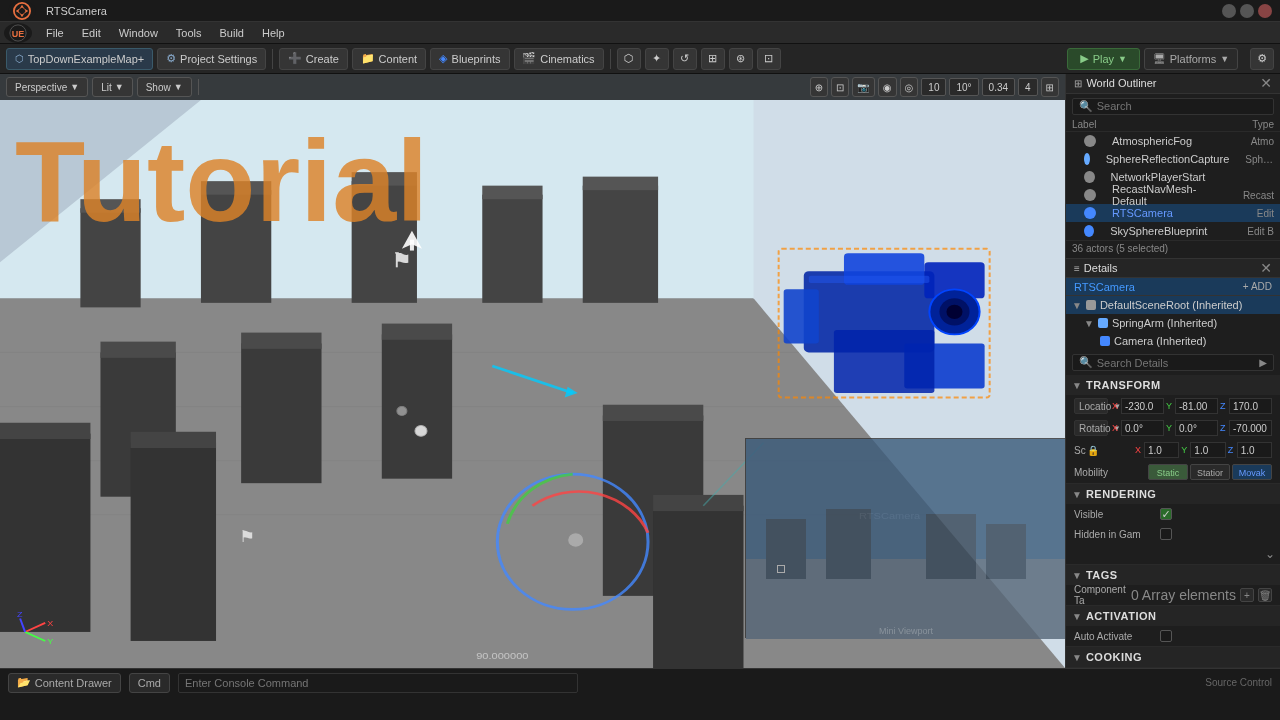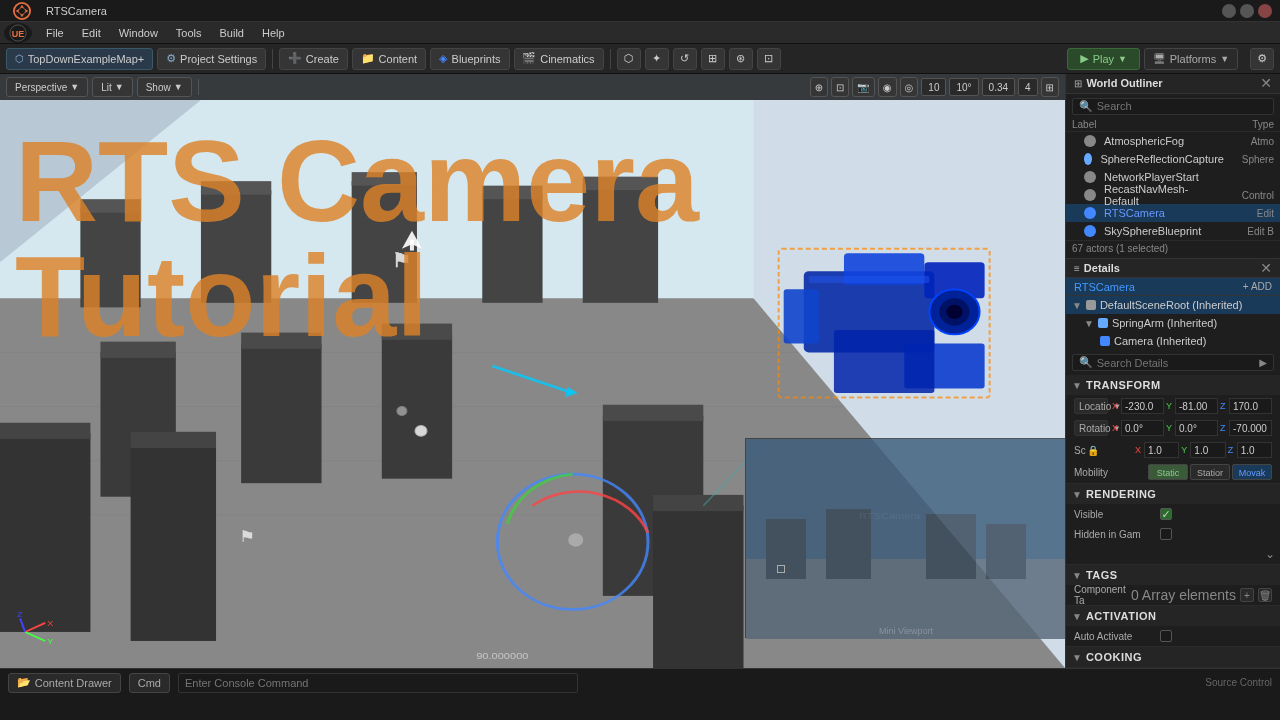--- a/index.html
+++ b/index.html
@@ -37,29 +37,29 @@
     .vp-num-btn { height: 18px; padding: 0 6px; background: #2a2a2a; border: 1px solid #555; border-radius: 2px; color: #ccc; font-size: 10px; display: flex; align-items: center; }
 
     
     .overlay-text { position: absolute; left: 0; bottom: 0; padding: 10px 20px; z-index: 5; pointer-events: none; }
 
     
     #rightpanel { width: 215px; background: #1e1e1e; border-left: 1px solid #333; display: flex; flex-direction: column; overflow: hidden; }
     
     
     .panel-header { height: 26px; background: #252525; display: flex; align-items: center; padding: 0 8px; gap: 4px; border-bottom: 1px solid #333; }
-    .panel-title { color: #ddd; font-size: 11px; font-weight: bold; flex: 1; }
+    .panel-title { color: #ddd; font-size: 11px; font-weight: normal; flex: 1; }
     .panel-close { color: #888; cursor: pointer; font-size: 14px; }
     .panel-search { height: 22px; background: #1a1a1a; border: 1px solid #333; margin: 4px 6px; border-radius: 2px; display: flex; align-items: center; padding: 0 6px; gap: 4px; }
     .panel-search input { background: transparent; border: none; outline: none; color: #aaa; font-size: 11px; flex: 1; }
     .outliner-columns { display: flex; padding: 0 6px; height: 18px; align-items: center; border-bottom: 1px solid #2a2a2a; }
     .col-label { font-size: 10px; color: #888; flex: 1; }
     .col-type { font-size: 10px; color: #888; width: 60px; text-align: right; }
     
-    .outliner-item { height: 18px; display: flex; align-items: center; padding: 0 6px; gap: 8px; cursor: pointer; font-size: 11px; }
+    .outliner-item { height: 18px; display: flex; align-items: center; padding: 0 6px; gap: 16px; cursor: pointer; font-size: 11px; }
     .outliner-item.selected { background: #1a3a5a; }
     .outliner-item.indent1 { padding-left: 18px; }
     .item-icon { width: 12px; height: 12px; border-radius: 50%; display: inline-block; }
     .item-name { flex: 1; color: #ccc; }
     .item-name.edit { color: #6699ff; }
     .item-type { color: #888; font-size: 10px; width: 60px; text-align: right; overflow: hidden; text-overflow: ellipsis; white-space: nowrap; }
     .actor-count { font-size: 10px; color: #888; padding: 2px 6px; border-top: 1px solid #2a2a2a; }
 
     
     .details-header { height: 26px; background: #252525; display: flex; align-items: center; padding: 0 8px; gap: 4px; border-bottom: 1px solid #333; border-top: 1px solid #333; margin-top: 2px; }
@@ -357,21 +357,20 @@
         <line x1="0" y1="0" x2="20" y2="-10" stroke="#ff4444" stroke-width="2"></line>
         <line x1="0" y1="0" x2="20" y2="10" stroke="#44ff44" stroke-width="2"></line>
         <line x1="0" y1="0" x2="-5" y2="-15" stroke="#4444ff" stroke-width="2"></line>
         <text x="22" y="-7" fill="#ff4444" font-size="9">X</text>
         <text x="22" y="13" fill="#44ff44" font-size="9">Y</text>
         <text x="-8" y="-17" fill="#4444ff" font-size="9">Z</text>
       </g>
     </svg>
 
     <div class="overlay-text" style="bottom:auto;top:auto;position:absolute;left:0;top:50px;width:710px;padding:0 15px;">
-      <div style="font-size:115px;font-weight:900;color:rgba(220,130,40,0.82);line-height:1;font-family:'Arial Black',Impact,sans-serif;white-space:nowrap;">RTS Camera</div>
       <div style="font-size:115px;font-weight:900;color:rgba(220,130,40,0.82);line-height:1;font-family:'Arial Black',Impact,sans-serif;">Tutorial</div>
     </div>
 
     <div style="position:absolute;bottom:30px;right:0;width:320px;height:200px;background:#1a2a3a;border:1px solid #333;opacity:0.8;">
       <svg width="320" height="200" viewBox="0 0 320 200">
         <rect width="320" height="200" fill="#3a5a7a"></rect>
         <rect x="0" y="120" width="320" height="80" fill="#556677"></rect>
         <rect x="20" y="80" width="40" height="60" fill="#334455"></rect>
         <rect x="80" y="70" width="45" height="70" fill="#334455"></rect>
         <rect x="180" y="75" width="50" height="65" fill="#334455"></rect>
@@ -413,35 +412,35 @@
         <span class="item-type">Sphere</span>
       </div>
       <div class="outliner-item indent1">
         <span class="item-icon" style="background:#888;"></span>
         <span class="item-name">NetworkPlayerStart</span>
         <span class="item-type"></span>
       </div>
       <div class="outliner-item indent1">
         <span class="item-icon" style="background:#888;"></span>
         <span class="item-name">RecastNavMesh-Default</span>
-        <span class="item-type">Control</span>
+        <span class="item-type">Recast</span>
       </div>
       <div class="outliner-item indent1 selected">
         <span class="item-icon" style="background:#4488ff;"></span>
         <span class="item-name edit">RTSCamera</span>
         <span class="item-type edit">Edit</span>
       </div>
       <div class="outliner-item indent1">
         <span class="item-icon" style="background:#4488ff;"></span>
         <span class="item-name">SkySphereBlueprint</span>
         <span class="item-type edit">Edit B</span>
       </div>
     </div>
 
-    <div class="actor-count">67 actors (1 selected)</div>
+    <div class="actor-count">36 actors (5 selected)</div>
 
     <div class="details-header">
       <span style="color:#aaa;font-size:10px;">≡</span>
       <span class="panel-title">Details</span>
       <span class="panel-close">✕</span>
     </div>
 
     <div class="details-name">
       <span>RTSCamera</span>
       <span class="add-btn">+ ADD</span>

